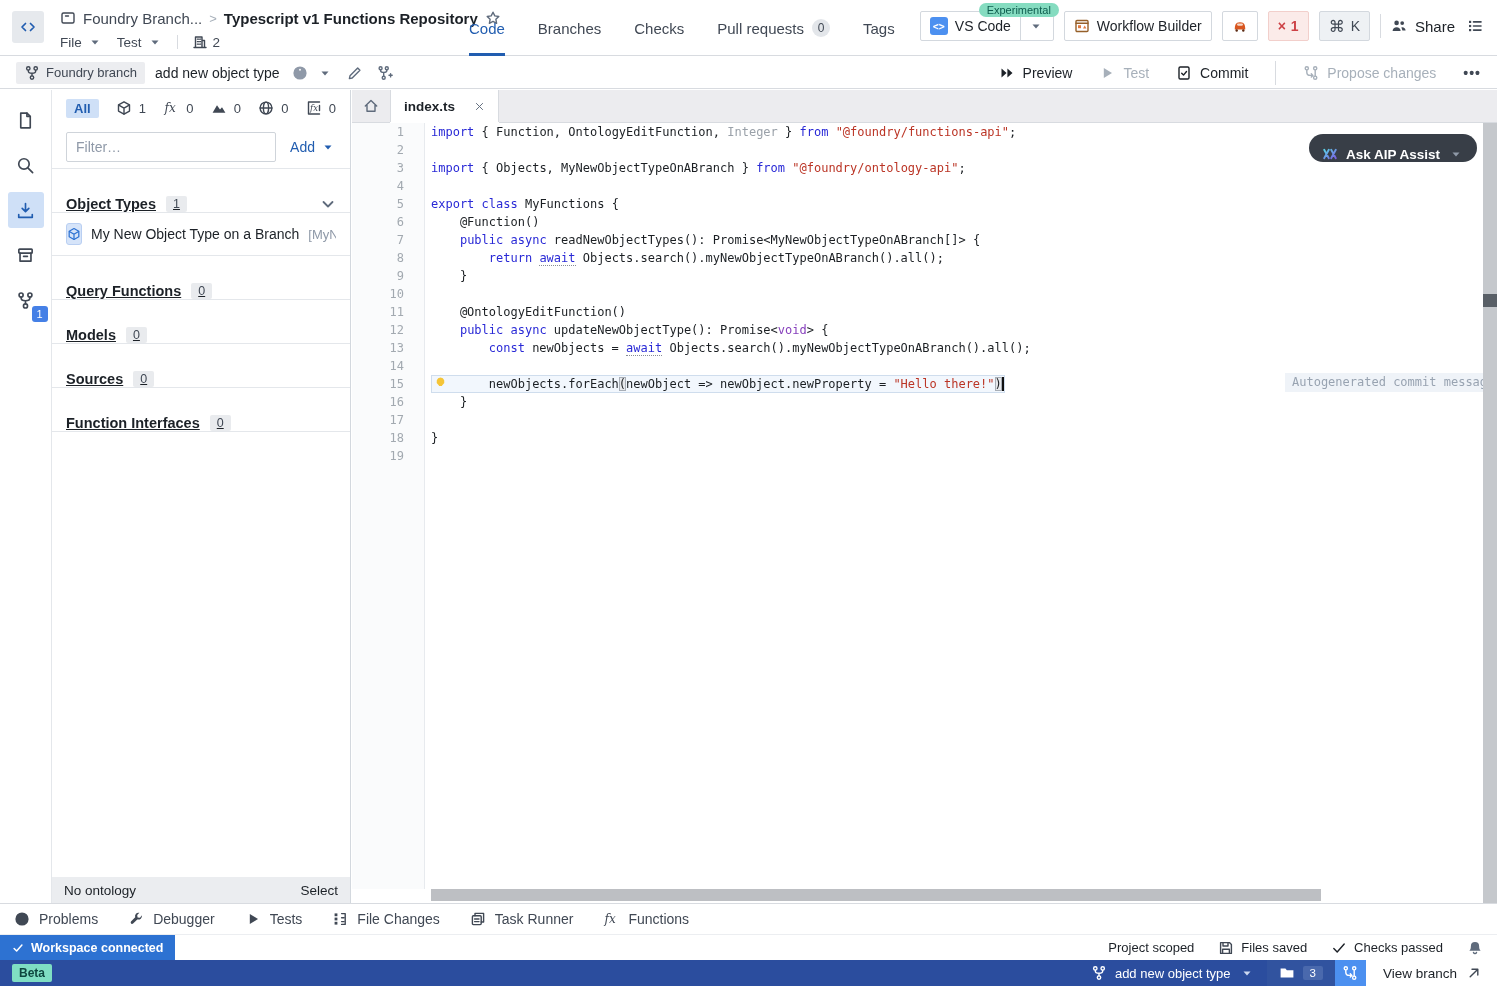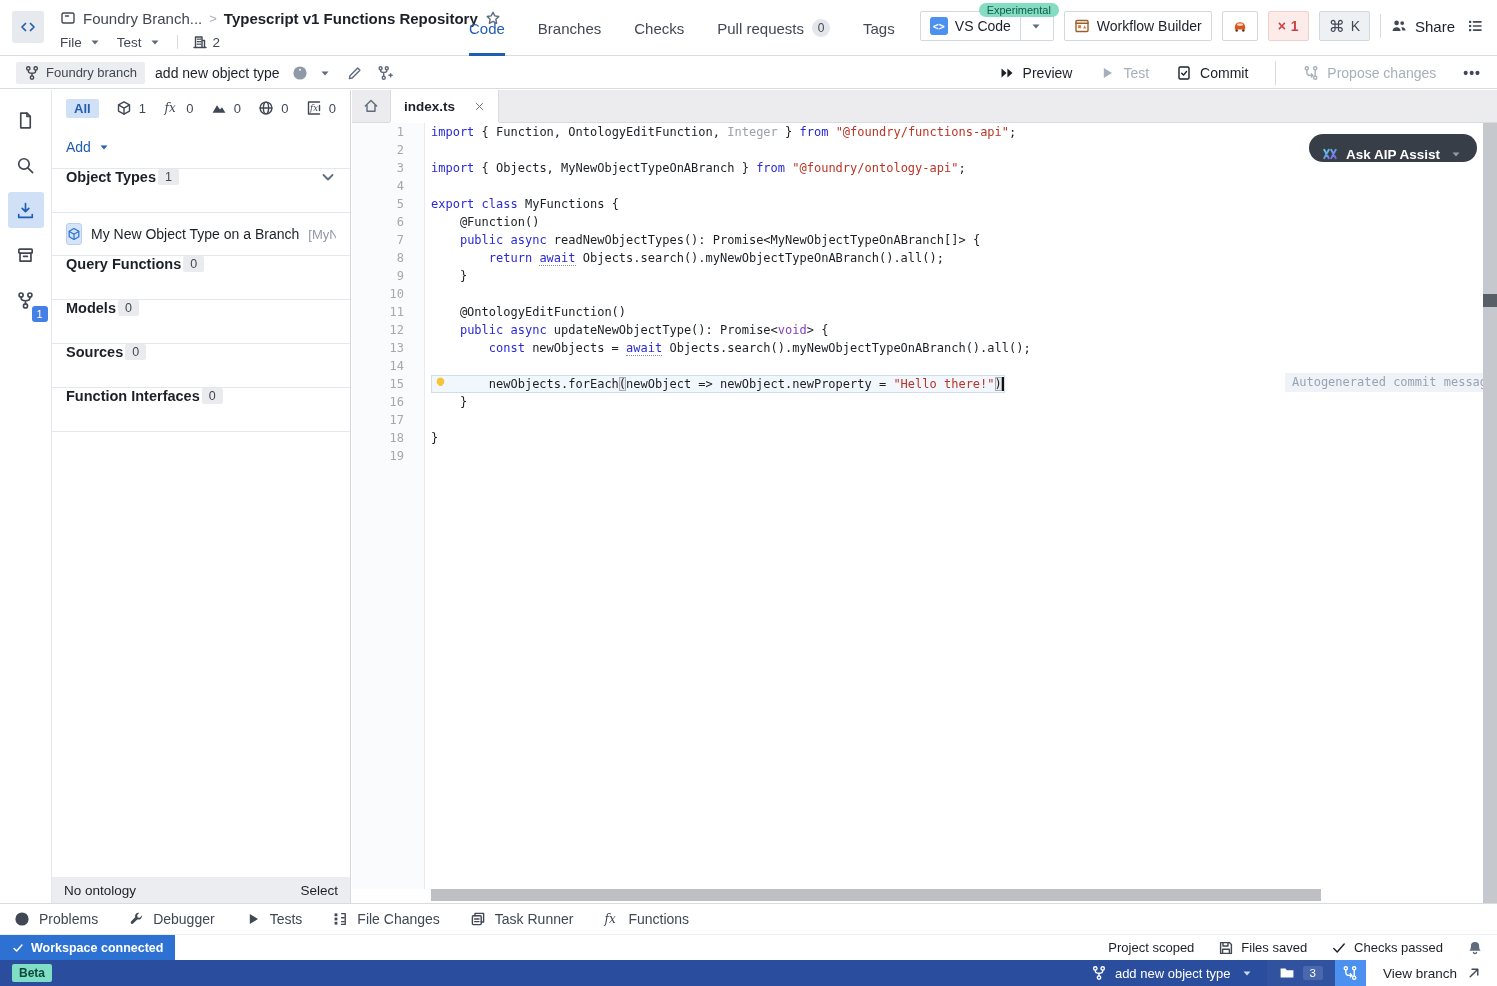--- a/index.html
+++ b/index.html
@@ -65,21 +65,21 @@
   #side-head .ic{margin-left:auto;color:var(--accent);}
   #filter-row{height:36px;display:flex;align-items:center;padding:0 14px;gap:0;justify-content:space-between;}
   .fchip{background:var(--lblue);color:var(--accent);font-weight:bold;font-size:13px;border-radius:2px;padding:2px 8px;}
   .ftype{display:flex;align-items:center;gap:7px;color:var(--sub);font-size:13px;}
   .ftype .ic{color:#404854;}
   #filter-bar{height:42px;display:flex;align-items:center;padding:0 14px;gap:14px;}
   #filter-input{flex:1;height:30px;border:1px solid #cfd4da;border-radius:2px;padding:0 9px;font-size:14px;color:var(--ink);font-family:inherit;outline:none;}
   #filter-input::placeholder{color:#8f99a8;}
   #add-link{color:var(--accent);font-size:14px;display:flex;align-items:center;gap:5px;}
   #sections{border-top:1px solid var(--bd2);}
-  .sec-head{height:44px;display:flex;align-items:flex-start;padding:0 14px;border-bottom:1px solid var(--bd2);gap:2px;}
+  .sec-head{height:44px;display:flex;align-items:flex-end;padding:0 14px;border-bottom:1px solid var(--bd2);gap:10px;text-decoration:underline;}
   .sec-label{font-weight:bold;font-size:14.5px;}
   .cnt-badge{background:#e9ebee;border-radius:2px;font-size:12.5px;color:var(--sub);padding:1px 7px;}
   .sec-head .ic{margin-left:auto;color:var(--mut);}
   .import-item{height:43px;display:flex;align-items:center;padding:0 14px;gap:9px;border-bottom:1px solid var(--bd2);}
   .obj-tile{width:22px;height:22px;border-radius:3px;background:#d6e4f9;border:1px solid #b9cff2;color:var(--blue);display:flex;align-items:center;justify-content:center;}
   .obj-tile svg{width:14px;height:14px;}
   .item-label{font-size:14px;white-space:nowrap;}
   .item-suffix{color:var(--faint);font-size:13px;white-space:nowrap;overflow:hidden;}
   #side-foot{position:absolute;left:0;bottom:0;width:100%;height:26px;background:#ebedf0;display:flex;align-items:center;padding:0 12px;font-size:13.5px;}
   #ont-action{margin-left:auto;}
@@ -441,20 +441,21 @@
         <span class="ic">
           <svg viewBox="0 0 16 16">
             <path d="M13.5 2h-11v12h11M13.5 5.5v5"></path>
             <text x="4" y="11" font-family="DejaVu Serif, serif" font-style="italic" font-size="8.5" fill="currentColor" stroke="none">fx</text>
           </svg>
         </span>
         <span>0</span>
       </span>
     </div>
   <div id="filter-bar">
+    <input id="filter-input" placeholder="Filter…" style="">
     <span id="add-link">
       <span>Add</span>
       <span class="ic" style="color:#215db0">
           <svg viewBox="0 0 16 16">
             <path d="M4.5 6.5l3.5 4 3.5-4z" fill="currentColor" stroke="none"></path>
           </svg>
         </span>
     </span>
   </div>
   <div id="sections">

